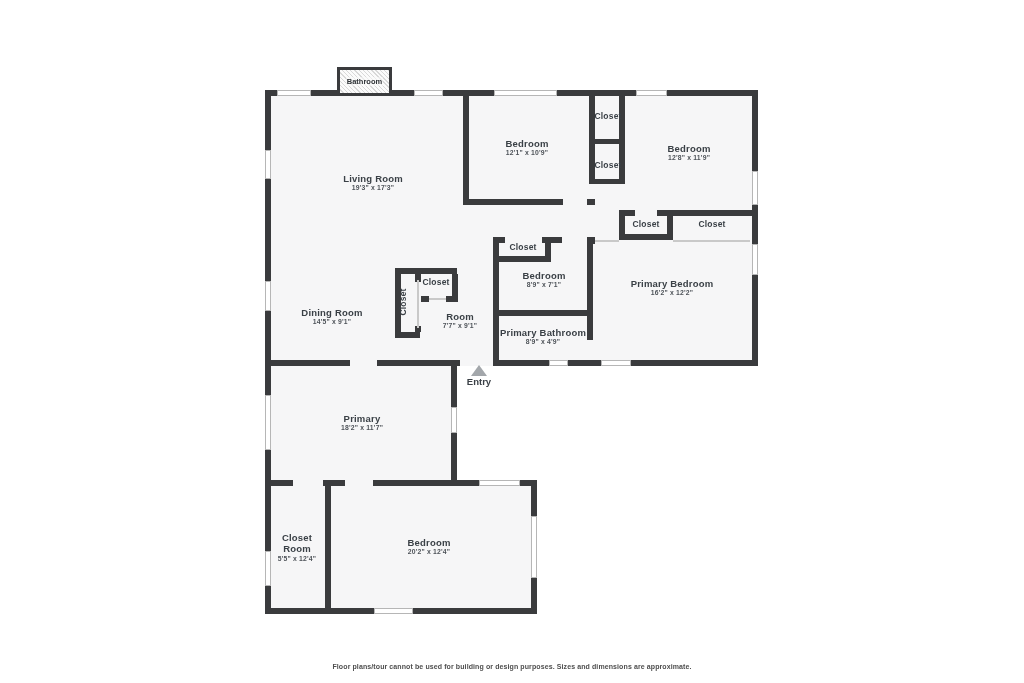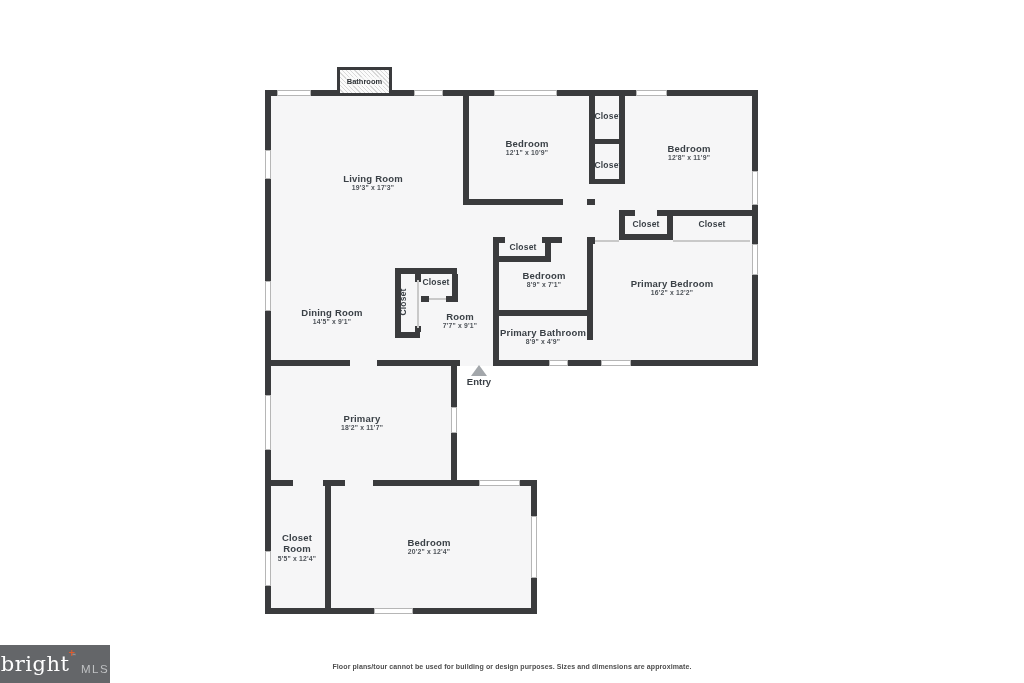--- a/index.html
+++ b/index.html
@@ -179,18 +179,14 @@
   <span class="closet-label" style="left:523px;top:247px">Closet</span>
   <span class="closet-label" style="left:436px;top:282px">Closet</span>
   <span class="closet-label vertical" style="left:403px;top:302px">Closet</span>
 
   <div id="entry">
     <div class="tri"></div>
     <span class="entry-text">Entry</span>
   </div>
 
   <div id="disclaimer">Floor plans/tour cannot be used for building or design purposes. Sizes and dimensions are approximate.</div>
-  <div id="logo">
-    <span class="brand"><span>bright</span><span class="accent">+</span><span class="tm">™</span></span>
-    <span class="suffix">MLS</span>
-  </div>
 
 </div>
 
 </body></html>

